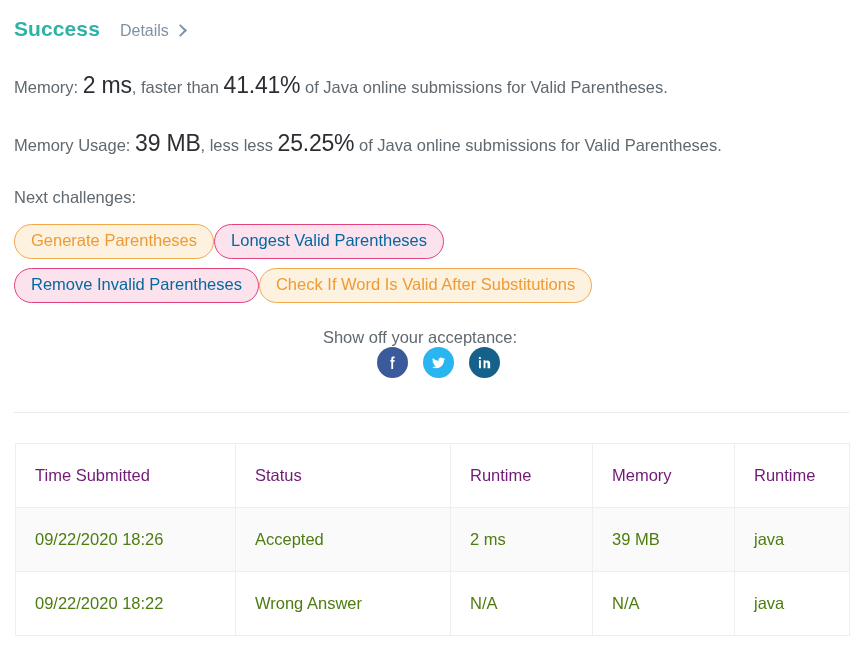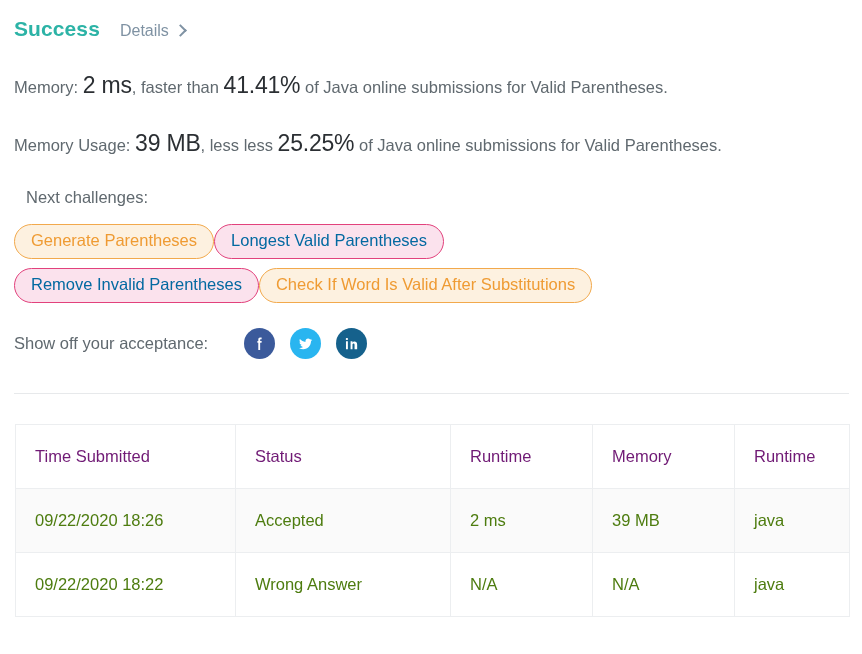--- a/index.html
+++ b/index.html
@@ -64,21 +64,21 @@
   .stat-runtime { margin-top: 31px; }
   .stat-memory  { margin-top: 30px; }
   .stat-big {
     font-size: 23px;
     color: #2b2f33;
     letter-spacing: -0.2px;
   }
 
   
   .next-label {
-    padding-left: 26px;
+    padding-left: 14px;
     margin-top: 31px;
     font-size: 16.5px;
     color: #60696f;
   }
   .pill-rows {
     padding-left: 14px;
     margin-top: 17px;
   }
   .pill-row {
     display: flex;
@@ -108,20 +108,21 @@
     color: #0369a1;
   }
 
   
   .share-row {
     display: flex;
     align-items: center;
     padding-left: 14px;
     margin-top: 25px;
     gap: 0;
+    flex-direction: column;
   }
   .share-label {
     font-size: 16.5px;
     color: #60696f;
     margin-right: 36px;
   }
   .social-icons {
     display: flex;
     align-items: center;
     gap: 15px;

